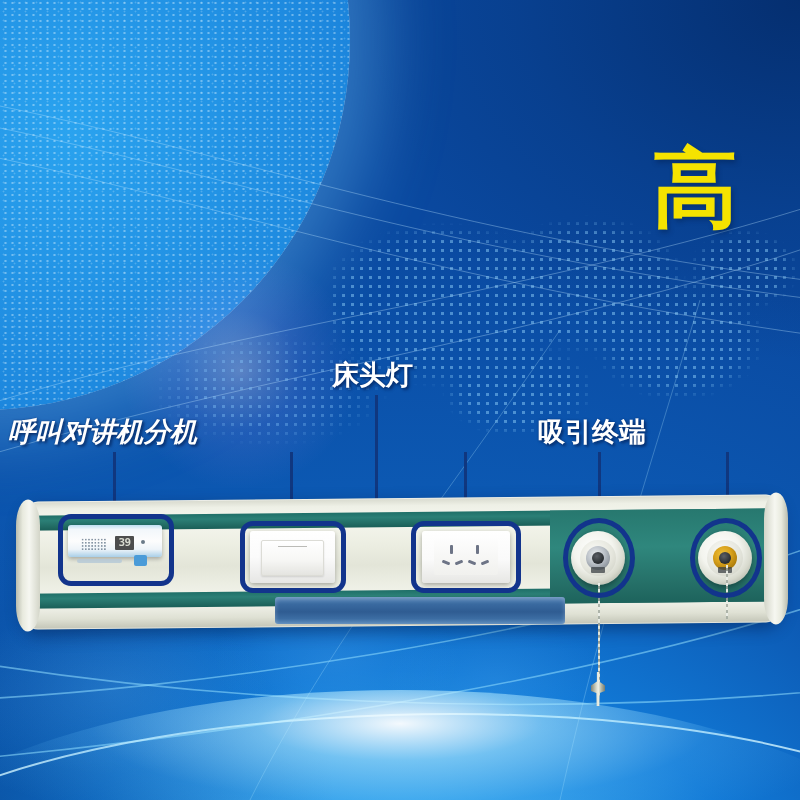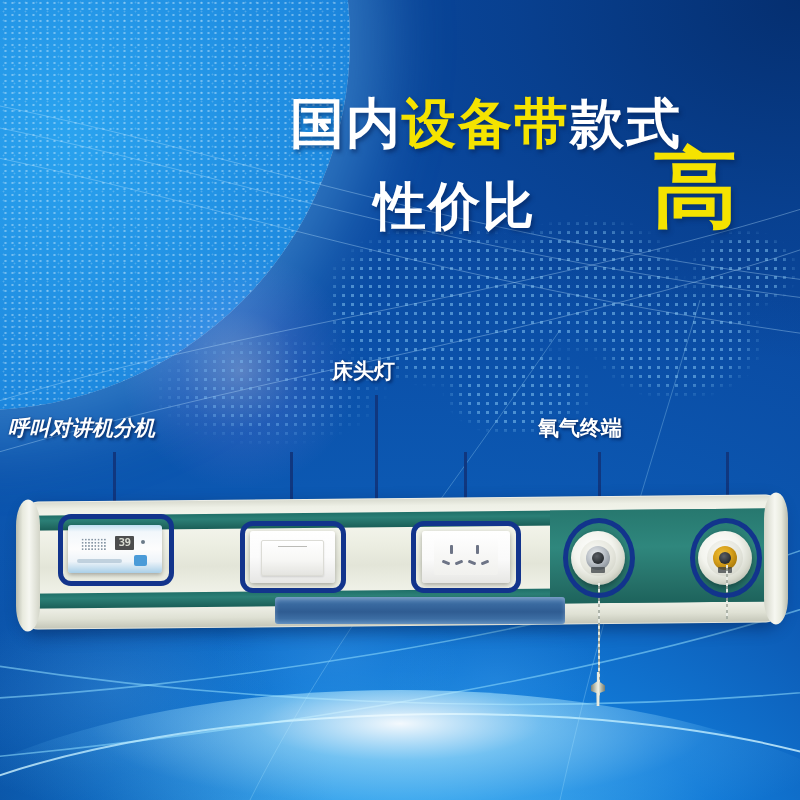--- a/index.html
+++ b/index.html
@@ -135,21 +135,21 @@
   .headline-big {
     position: absolute; left: 652px; top: 145px;
     font-size: 86px; font-weight: bold; line-height: 1;
     color: #f5e300;
     text-shadow: 2px 3px 5px rgba(3,30,80,0.45);
   }
 
   
   .callout {
     position: absolute;
-    font-size: 21px; font-weight: bold; white-space: nowrap;
+    font-size: 27px; font-weight: bold; white-space: nowrap;
     color: #ffffff;
     text-shadow: 2px 2px 3px rgba(4,32,86,0.75), 0 0 2px rgba(4,32,86,0.6);
   }
   .leader {
     position: absolute;
     width: 3px;
     background: #10377f;
   }
 
   
@@ -200,21 +200,21 @@
     background: linear-gradient(90deg, #b9bcae 0%, #e8eade 28%, #f6f7f1 55%, #d3d5c8 100%);
     border-radius: 12px / 26px;
   }
   .cap.left { left: -6px; }
   .cap.right { right: -6px; background: linear-gradient(270deg, #b9bcae 0%, #e8eade 28%, #f6f7f1 55%, #d3d5c8 100%); }
 
   
   .device { position: absolute; }
 
   .intercom {
-    left: 68px; top: 525px; width: 94px; height: 48px;
+    left: 68px; top: 525px; width: 94px; height: 32px;
     background: linear-gradient(180deg, #bfdff2 0%, #f2f7fb 14%, #fdfdfd 50%, #eef4f9 76%, #a9cfe8 100%);
     border-radius: 3px;
     box-shadow: 0 2px 4px rgba(0,0,0,0.28);
   }
   .intercom .speaker {
     position: absolute; left: 13px; top: 13px; width: 26px; height: 13px;
     background-image: radial-gradient(circle, rgba(90,110,130,0.85) 0.8px, rgba(0,0,0,0) 1.1px);
     background-size: 3.2px 3.2px;
     opacity: .85;
   }
@@ -354,28 +354,26 @@
       <path d="M 560 800 C 600 620, 640 500, 700 300"></path>
       <path d="M 250 800 C 330 640, 430 520, 560 330"></path>
     </g>
   </svg>
 
   <div class="bg-map-wash"></div>
   <div class="bg-dots"></div>
   <div class="bg-dots2"></div>
   <div class="bottom-glow"></div>
 
-  <div class="headline-1"><span>国内</span><span class="hl">设备带</span><span>款式</span></div>
-
-  <div class="headline-2">性价比</div>
+
   <div class="headline-big">高</div>
 
   <div class="callout" style="left:8px;  top:414px;font-style:italic;">呼叫对讲机分机</div>
   <div class="callout" style="left:332px;top:357px;">床头灯</div>
-  <div class="callout" style="left:538px;top:414px;">氧气终端</div>
+  <div class="callout" style="left:538px;top:414px;">吸引终端</div>
 
   <div class="leader" style="left:113px; top:452px; height:72px;"></div>
   <div class="leader" style="left:290px; top:452px; height:80px;"></div>
   <div class="leader" style="left:375px; top:395px; height:208px;"></div>
   <div class="leader" style="left:464px; top:452px; height:80px;"></div>
   <div class="leader" style="left:598px; top:452px; height:82px;"></div>
   <div class="leader" style="left:726px; top:452px; height:82px;"></div>
 
   <div class="panel-wrap">
     <div class="panel-body">

